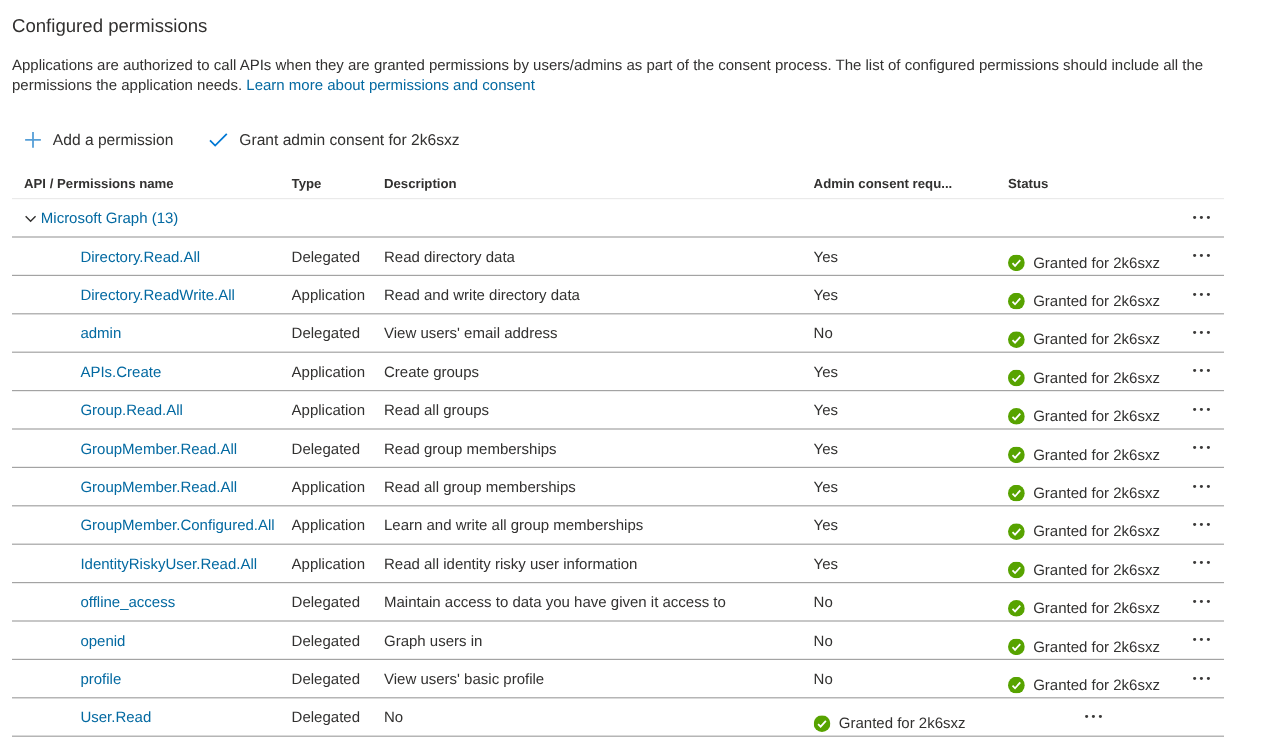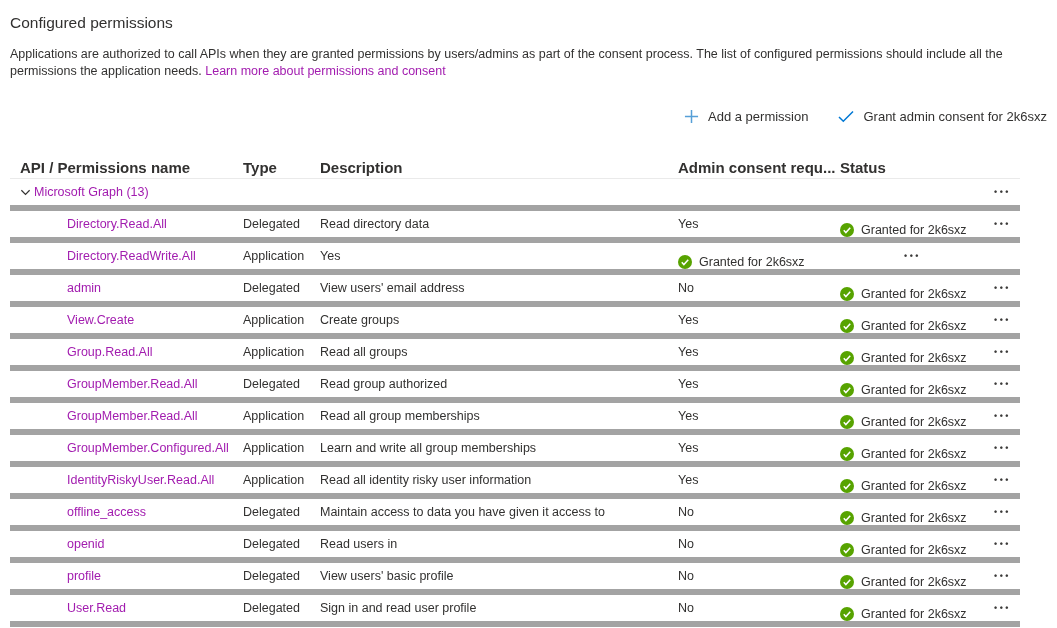--- a/index.html
+++ b/index.html
@@ -20,31 +20,30 @@
     color: #323130;
     margin: 0 0 14px 0;
   }
 
   .desc {
     max-width: 1037px;
     line-height: 17px;
     margin: 0 0 23px 0;
     color: #323130;
   }
-  a.link { color: #a21caf; text-decoration: none; cursor: pointer; }
+  a.link { color: #0369a1; text-decoration: none; cursor: pointer; }
 
   .toolbar {
     display: flex;
     align-items: center;
     gap: 30px;
     padding-left: 10px;
     height: 26px;
-    margin-bottom: 27px;
+    margin-bottom: 14px;
     font-size: 13px;
-    justify-content: flex-end;
   }
   .toolbar-btn {
     display: flex;
     align-items: center;
     gap: 9px;
     background: none;
     border: none;
     padding: 0;
     font: inherit;
     color: #323130;
@@ -57,28 +56,28 @@
   .grid-row {
     display: grid;
     grid-template-columns: 223px 77px 358px 162px 145px 35px;
     align-items: center;
     padding-left: 10px;
   }
   .thead {
     height: 23px;
     font-weight: 700;
     border-bottom: 1px solid #eaeaea;
-    font-size: 15px;
+    font-size: 11px;
     color: #323130;
   }
   .th { white-space: nowrap; overflow: hidden; }
 
   .trow {
     height: 32px;
-    border-bottom: 6px solid #a3a3a3;
+    border-bottom: 1px solid #a3a3a3;
   }
   .td { white-space: nowrap; overflow: hidden; }
   .td.name-cell { padding-left: 47px; }
   .group-name-cell {
     display: flex;
     align-items: center;
     gap: 3px;
     cursor: pointer;
   }
   .chev { display: flex; align-items: center; margin-top: 1px; }
@@ -171,20 +170,21 @@
     <div class="td menu-cell">
       <button class="menu-btn">•••</button>
     </div>
   </div>
 
   <div class="grid-row trow">
     <div class="td name-cell">
       <a class="link">Directory.ReadWrite.All</a>
     </div>
     <div class="td">Application</div>
+    <div class="td">Read and write directory data</div>
     <div class="td">Yes</div>
     <div class="td status-cell">
       <span class="gicon">
         <svg width="14" height="14" viewBox="0 0 16 16">
                 <circle cx="8" cy="8" r="8" fill="#57a300"></circle>
                 <path d="M4.3 8.4l2.4 2.5 5-5.5" fill="none" stroke="#ffffff" stroke-width="1.7"></path>
               </svg>
       </span>
       <span>Granted for 2k6sxz</span>
     </div>
@@ -209,21 +209,21 @@
       </span>
       <span>Granted for 2k6sxz</span>
     </div>
     <div class="td menu-cell">
       <button class="menu-btn">•••</button>
     </div>
   </div>
 
   <div class="grid-row trow">
     <div class="td name-cell">
-      <a class="link">View.Create</a>
+      <a class="link">APIs.Create</a>
     </div>
     <div class="td">Application</div>
     <div class="td">Create groups</div>
     <div class="td">Yes</div>
     <div class="td status-cell">
       <span class="gicon">
         <svg width="14" height="14" viewBox="0 0 16 16">
                 <circle cx="8" cy="8" r="8" fill="#57a300"></circle>
                 <path d="M4.3 8.4l2.4 2.5 5-5.5" fill="none" stroke="#ffffff" stroke-width="1.7"></path>
               </svg>
@@ -254,21 +254,21 @@
     <div class="td menu-cell">
       <button class="menu-btn">•••</button>
     </div>
   </div>
 
   <div class="grid-row trow">
     <div class="td name-cell">
       <a class="link">GroupMember.Read.All</a>
     </div>
     <div class="td">Delegated</div>
-    <div class="td">Read group authorized</div>
+    <div class="td">Read group memberships</div>
     <div class="td">Yes</div>
     <div class="td status-cell">
       <span class="gicon">
         <svg width="14" height="14" viewBox="0 0 16 16">
                 <circle cx="8" cy="8" r="8" fill="#57a300"></circle>
                 <path d="M4.3 8.4l2.4 2.5 5-5.5" fill="none" stroke="#ffffff" stroke-width="1.7"></path>
               </svg>
       </span>
       <span>Granted for 2k6sxz</span>
     </div>
@@ -359,21 +359,21 @@
     <div class="td menu-cell">
       <button class="menu-btn">•••</button>
     </div>
   </div>
 
   <div class="grid-row trow">
     <div class="td name-cell">
       <a class="link">openid</a>
     </div>
     <div class="td">Delegated</div>
-    <div class="td">Read users in</div>
+    <div class="td">Graph users in</div>
     <div class="td">No</div>
     <div class="td status-cell">
       <span class="gicon">
         <svg width="14" height="14" viewBox="0 0 16 16">
                 <circle cx="8" cy="8" r="8" fill="#57a300"></circle>
                 <path d="M4.3 8.4l2.4 2.5 5-5.5" fill="none" stroke="#ffffff" stroke-width="1.7"></path>
               </svg>
       </span>
       <span>Granted for 2k6sxz</span>
     </div>
@@ -401,21 +401,20 @@
     <div class="td menu-cell">
       <button class="menu-btn">•••</button>
     </div>
   </div>
 
   <div class="grid-row trow">
     <div class="td name-cell">
       <a class="link">User.Read</a>
     </div>
     <div class="td">Delegated</div>
-    <div class="td">Sign in and read user profile</div>
     <div class="td">No</div>
     <div class="td status-cell">
       <span class="gicon">
         <svg width="14" height="14" viewBox="0 0 16 16">
                 <circle cx="8" cy="8" r="8" fill="#57a300"></circle>
                 <path d="M4.3 8.4l2.4 2.5 5-5.5" fill="none" stroke="#ffffff" stroke-width="1.7"></path>
               </svg>
       </span>
       <span>Granted for 2k6sxz</span>
     </div>

